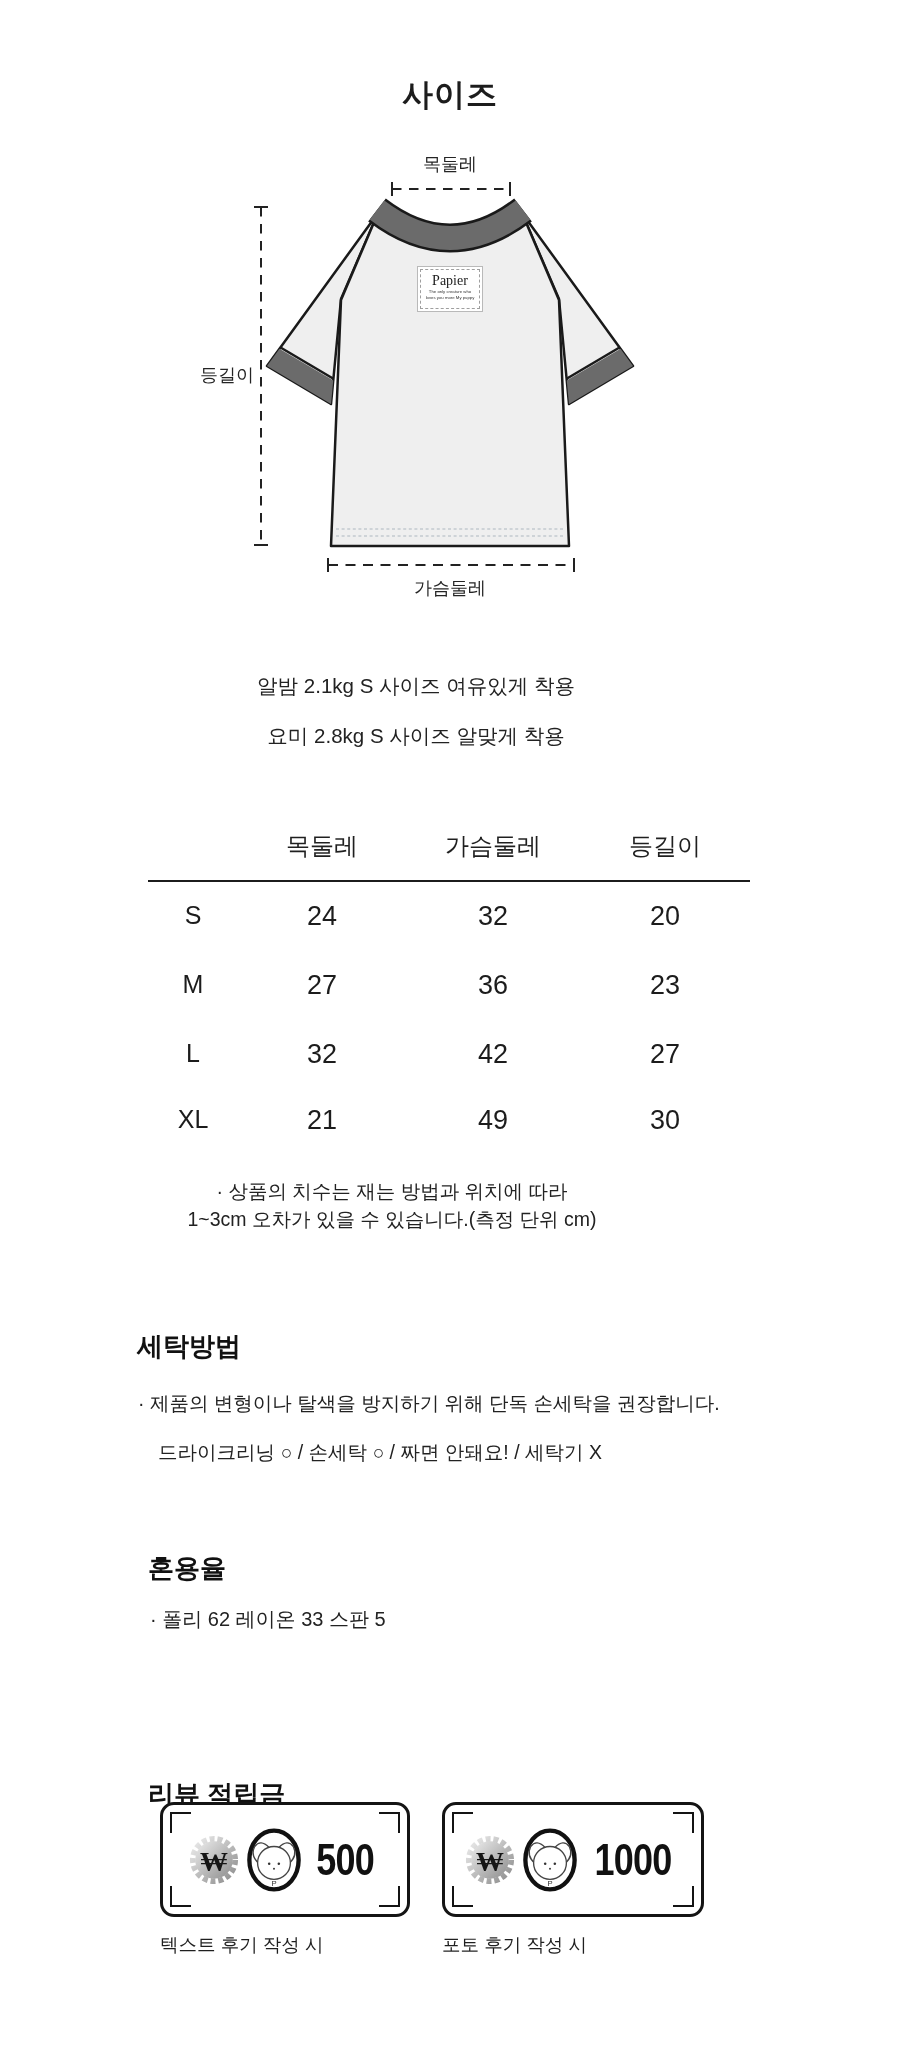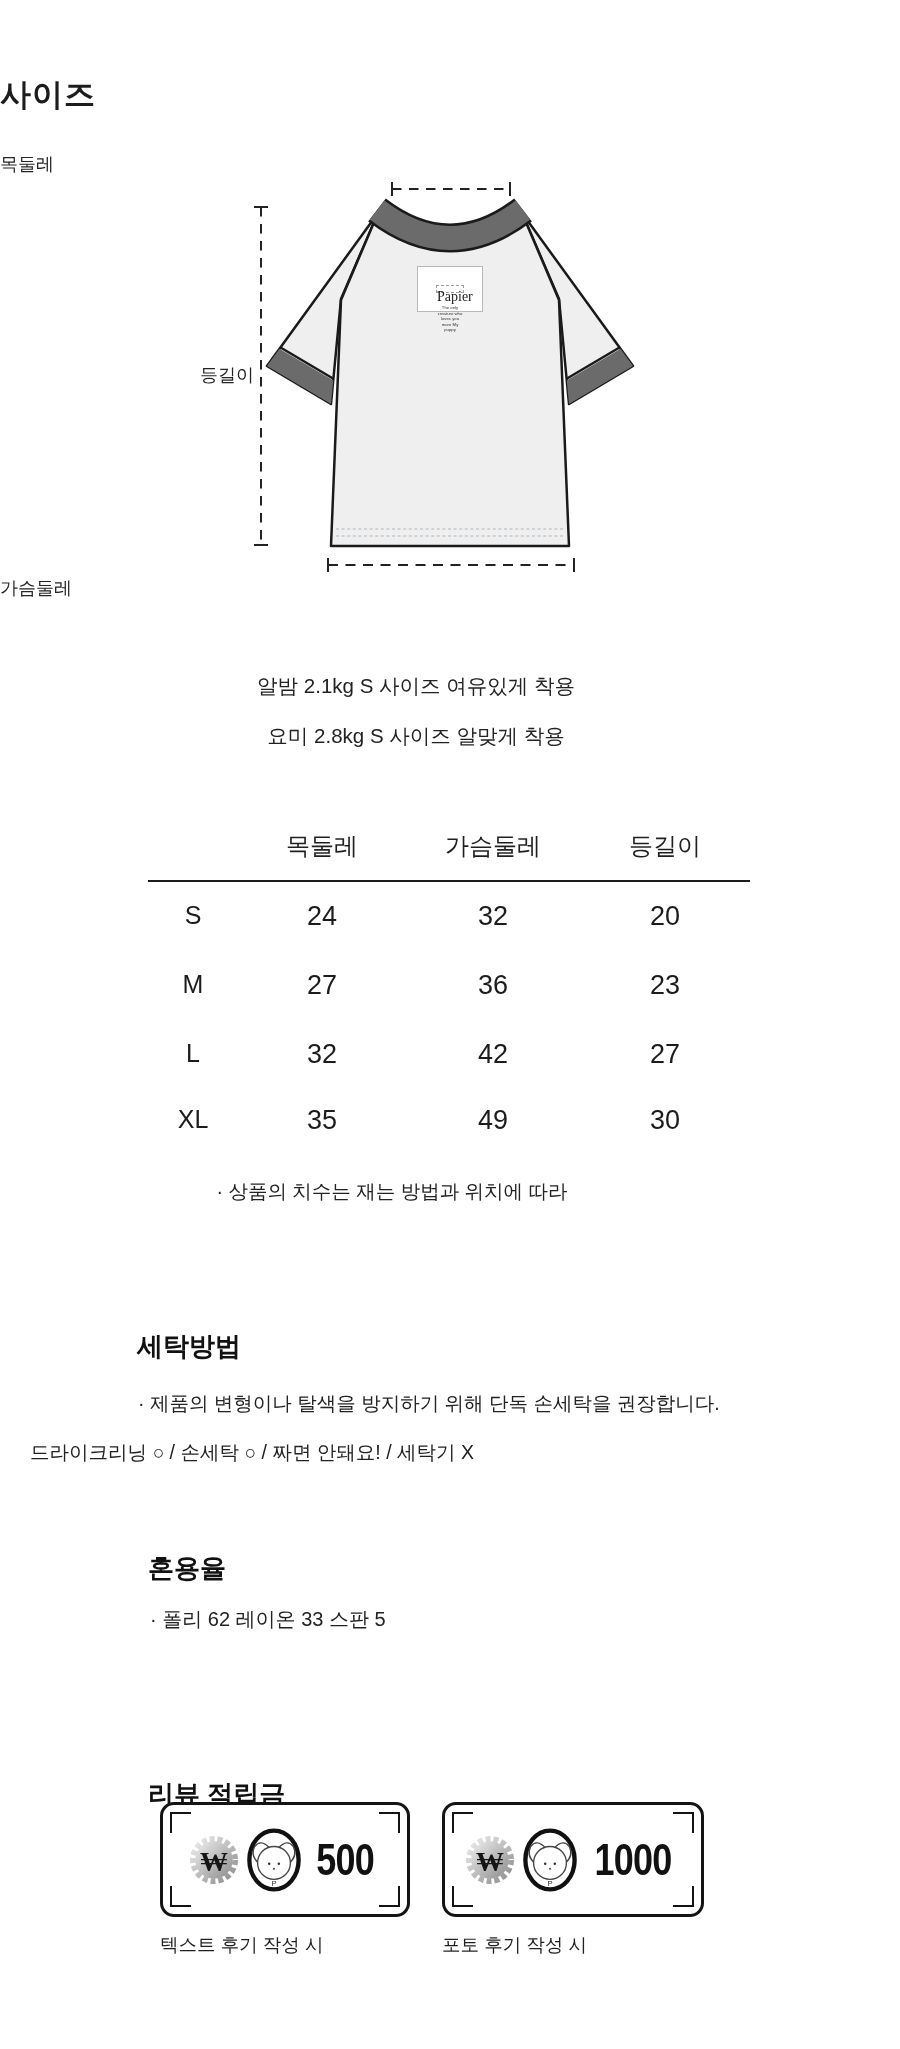--- a/index.html
+++ b/index.html
@@ -1,26 +1,26 @@
 <!DOCTYPE html>
 <html><head>
 <meta charset="utf-8">
 <style>
   html,body{margin:0;padding:0;background:#fff;}
   .page{position:relative;width:900px;height:2049px;background:#ffffff;overflow:hidden;
         font-family:"Liberation Sans","DejaVu Sans",sans-serif;color:#1c1c1c;}
   .abs{position:absolute;}
-  .ctr{}
+  .ctr{text-align:center;}
   .title{left:0;top:74px;width:900px;font-size:31px;font-weight:bold;letter-spacing:1px;}
   .mlabel{font-size:18px;color:#242424;}
   .neck-label{left:0;top:152px;width:900px;}
   .back-label{left:148px;top:363px;width:106px;text-align:right;}
   .chest-label{left:0;top:576px;width:900px;}
   .tag{left:417px;top:266px;width:66px;height:46px;background:#fff;border:1px solid #b9b9b9;
-       padding:18px;box-sizing:border-box;}
+       padding:2px;box-sizing:border-box;}
   .tag-inner{width:100%;height:100%;border:1px dashed #9f9f9f;box-sizing:border-box;text-align:center;}
   .tag-brand{font-family:"Liberation Serif","DejaVu Serif",serif;font-size:14px;line-height:16px;margin-top:3px;}
   .tag-line{font-size:4.5px;line-height:5.5px;color:#333;transform:scale(0.95);}
   .fit{left:0;width:832px;font-size:20.5px;color:#222;text-align:center;}
   .trow{left:148px;width:602px;display:grid;grid-template-columns:90px 168px 174px 170px;line-height:1;}
   .trow div{text-align:center;}
   .thead{font-size:24px;color:#1f1f1f;}
   .tsize{font-size:25px;}
   .tnum{font-size:27px;}
   .trule{left:148px;top:880px;width:602px;height:2px;background:#1c1c1c;}
@@ -132,26 +132,27 @@
     <div class="tnum">23</div>
   </div>
   <div class="abs trow" style="top:1041px;">
     <div class="tsize">L</div>
     <div class="tnum">32</div>
     <div class="tnum">42</div>
     <div class="tnum">27</div>
   </div>
   <div class="abs trow" style="top:1107px;">
     <div class="tsize">XL</div>
-    <div class="tnum">35</div>
+    <div class="tnum">21</div>
     <div class="tnum">49</div>
     <div class="tnum">30</div>
   </div>
 
   <div class="abs tnote" style="top:1178px;">· 상품의 치수는 재는 방법과 위치에 따라</div>
+  <div class="abs tnote" style="top:1206px;">1~3cm 오차가 있을 수 있습니다.(측정 단위 cm)</div>
 
   <div class="abs heading" style="left:137px;top:1329px;">세탁방법</div>
   <div class="abs body-text" style="left:138px;top:1390px;">· 제품의 변형이나 탈색을 방지하기 위해 단독 손세탁을 권장합니다.</div>
   <div class="abs body-text ctr" style="left:30px;top:1439px;width:700px;">드라이크리닝 ○ / 손세탁 ○ / 짜면 안돼요! / 세탁기 X</div>
 
   <div class="abs heading" style="left:148px;top:1551px;">혼용율</div>
   <div class="abs body-text" style="left:150px;top:1606px;font-size:20px;">· 폴리 62 레이온 33 스판 5</div>
 
   <div class="abs heading" style="left:148px;top:1735px;margin-top:42px;">리뷰 적립금</div>
 

